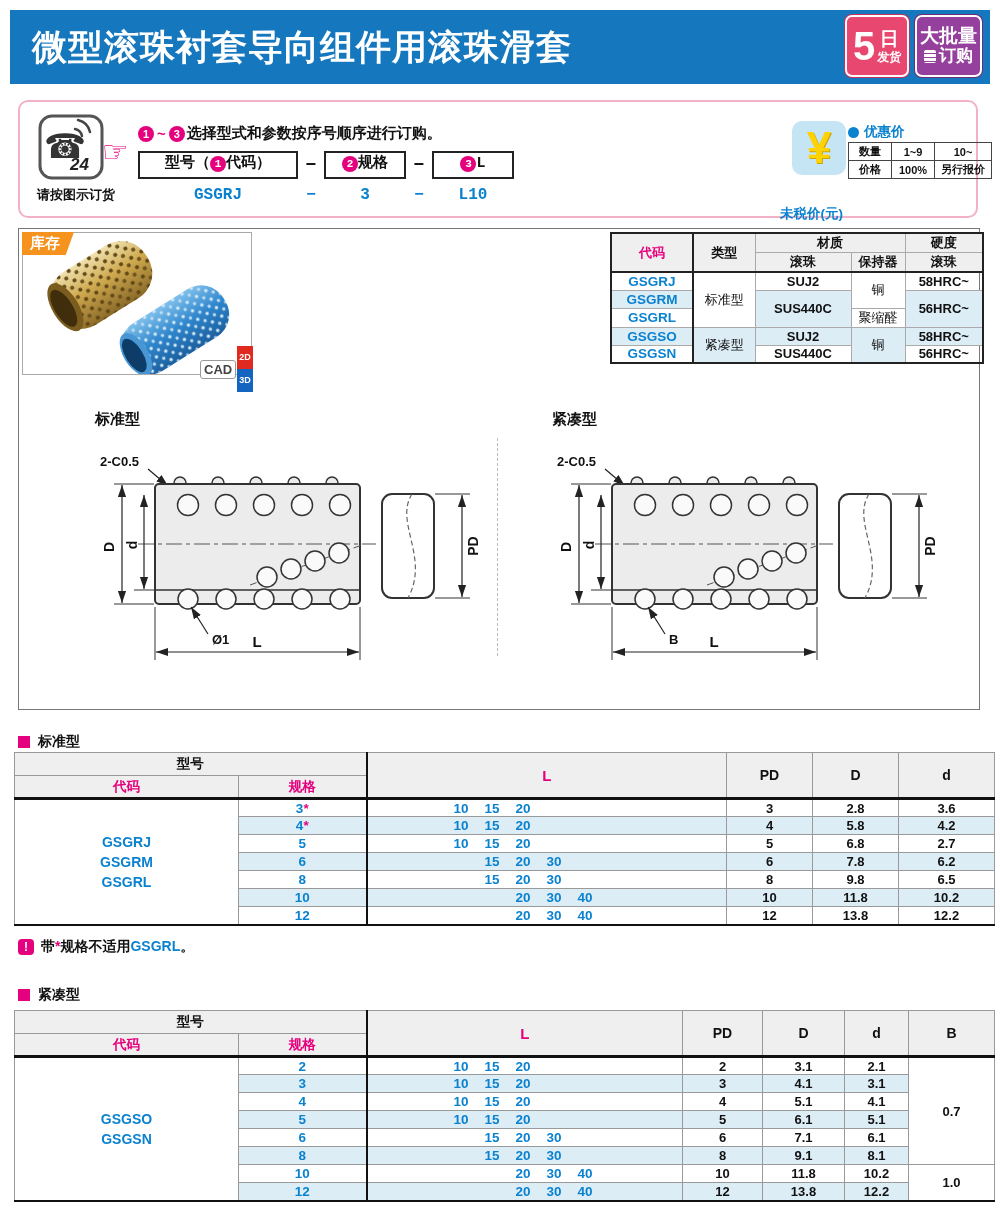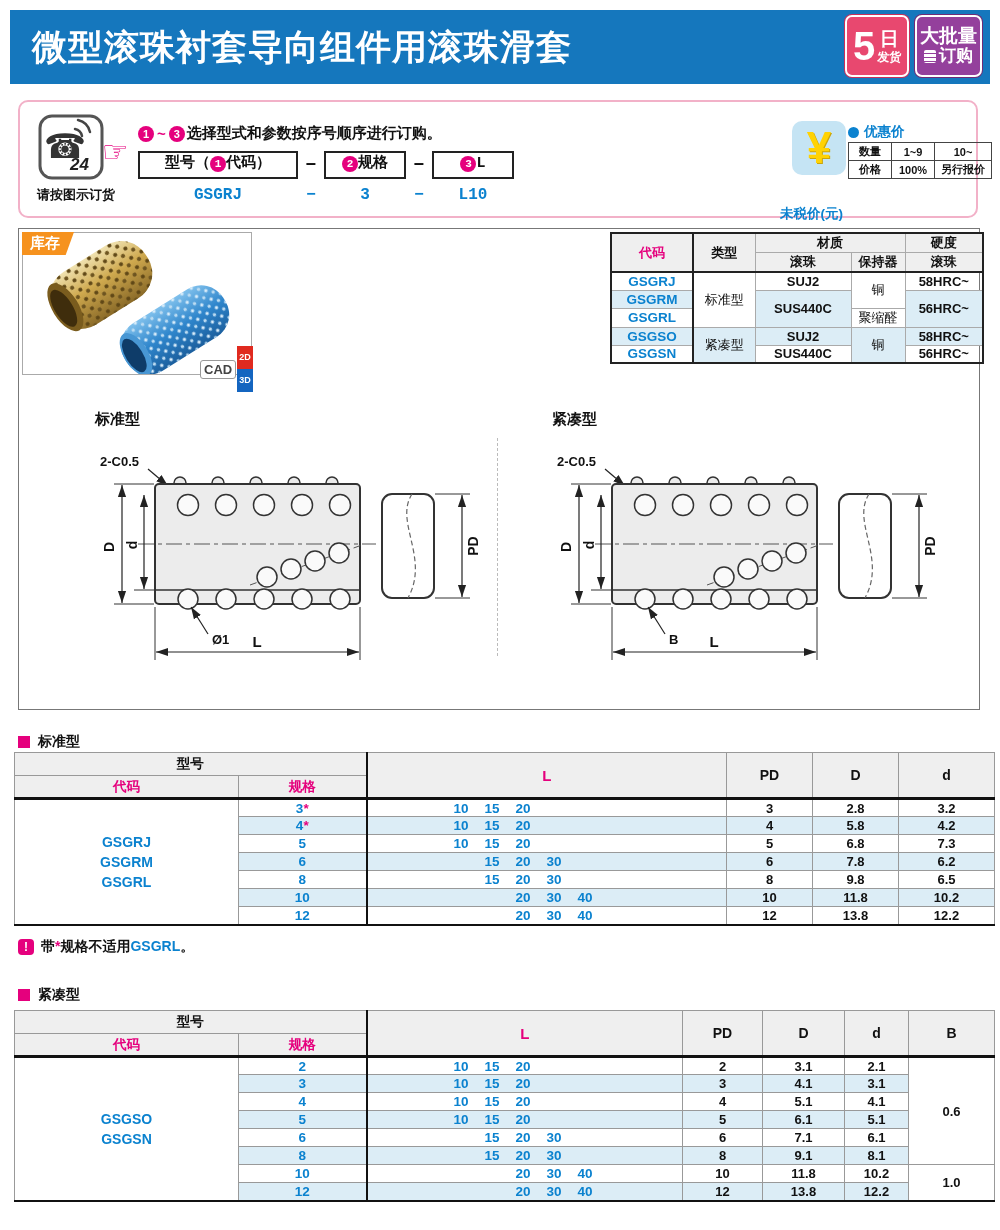--- a/index.html
+++ b/index.html
@@ -455,21 +455,21 @@
             <div class="lslots">
               <span>10</span>
               <span>15</span>
               <span>20</span>
               <span></span>
               <span></span>
             </div>
           </td>
         <td class="num">3</td>
           <td class="num">2.8</td>
-          <td class="num">3.2</td>
+          <td class="num">3.6</td>
       </tr>
       <tr>
         <td class="spec bR2"><span>4</span><span class="star">*</span></td>
         <td class="lcell">
             <div class="lslots">
               <span>10</span>
               <span>15</span>
               <span>20</span>
               <span></span>
               <span></span>
@@ -485,21 +485,21 @@
             <div class="lslots">
               <span>10</span>
               <span>15</span>
               <span>20</span>
               <span></span>
               <span></span>
             </div>
           </td>
         <td class="num">5</td>
           <td class="num">6.8</td>
-          <td class="num">7.3</td>
+          <td class="num">2.7</td>
       </tr>
       <tr>
         <td class="spec bR2"><span>6</span><span class="star"></span></td>
         <td class="lcell">
             <div class="lslots">
               <span></span>
               <span>15</span>
               <span>20</span>
               <span>30</span>
               <span></span>
@@ -605,21 +605,21 @@
               <span>10</span>
               <span>15</span>
               <span>20</span>
               <span></span>
               <span></span>
             </div>
           </td>
         <td class="num">2</td>
           <td class="num">3.1</td>
           <td class="num">2.1</td>
-        <td class="bcell" rowspan="6">0.6</td>
+        <td class="bcell" rowspan="6">0.7</td>
       </tr>
       <tr>
         <td class="spec bR2">3</td>
         <td class="lcell">
             <div class="lslots">
               <span>10</span>
               <span>15</span>
               <span>20</span>
               <span></span>
               <span></span>

